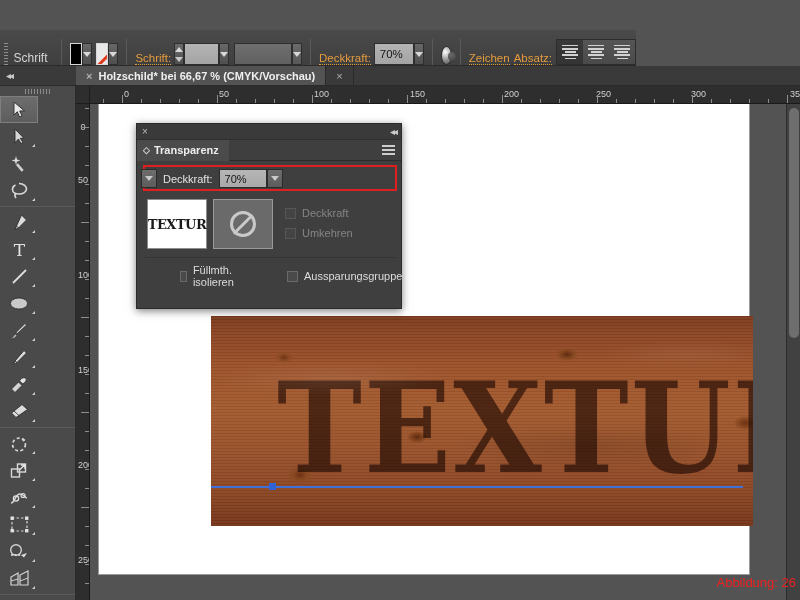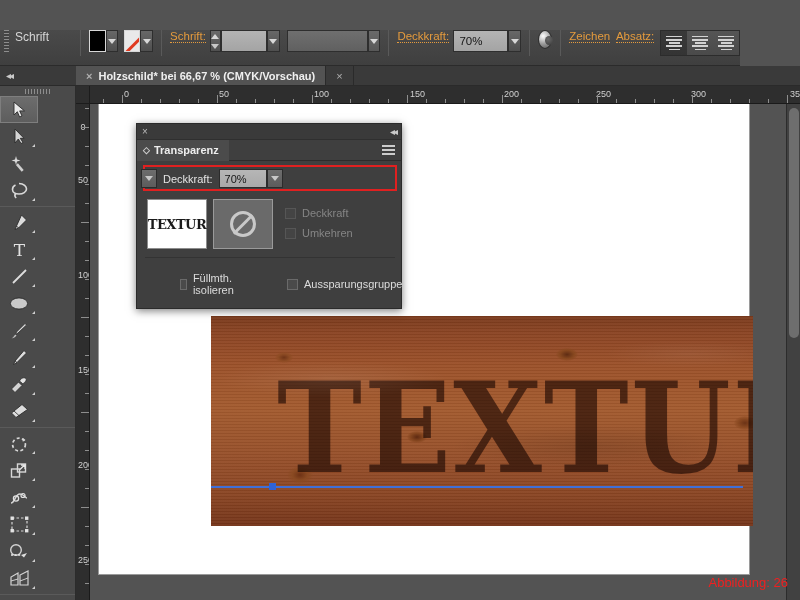--- a/index.html
+++ b/index.html
@@ -38,24 +38,24 @@
   .layout-btn {
     margin-left: 16px; display: flex; align-items: center; gap: 2px;
   }
   .layout-ico { width: 22px; height: 17px; border: 1.5px solid #cfcfcf; position: relative; background:#5a5a5a;}
   .layout-ico::before { content:""; position:absolute; left:8px; top:0; width:1.5px; height:100%; background:#cfcfcf;}
   .layout-ico::after  { content:""; position:absolute; left:8px; top:7px; width:100%; height:1.5px; background:#cfcfcf;}
   .caret-d { width:0;height:0;border-left:4px solid transparent;border-right:4px solid transparent;border-top:5px solid #c8c8c8; }
 
   
   .controlbar {
-    position: absolute; left: 0; top: 30px; width: 740px; height: 36px;
+    position: absolute; left: 0; top: 30px; width: 636px; height: 36px;
     background: linear-gradient(180deg,#4a4a4a,#3f3f3f);
     border-bottom: 1px solid #2b2b2b;
-    display: flex; align-items: flex-start;
+    display: flex; align-items: flex-end;
   }
   .grip { width: 7px; height: 22px; margin: 0 6px 0 4px;
     background: repeating-linear-gradient(180deg,#8d8d8d 0 1px,#434343 1px 3px); }
   .cb-label { color: #d6d6d6; font-size: 12px; }
   .cb-olabel { color: #e59b3d; font-size: 11.5px; border-bottom: 1px dotted #e59b3d; }
   .vsep { width: 1px; height: 26px; background: #323232; border-right: 1px solid #5a5a5a; margin: 0 8px; }
   .swatch-box { width: 22px; height: 22px; border: 1.5px solid #d8d8d8; background: #000; }
   .swatch-none {
     width: 22px; height: 22px; border: 1.5px solid #d8d8d8; background: #e9e9e9; position: relative; overflow:hidden;
   }
@@ -215,23 +215,23 @@
   .mk-col { position:absolute; left:148px; top:75px; width:108px; }
   .mk-btn { width:108px; height:20px; background:linear-gradient(180deg,#6f6f6f,#5d5d5d); border:1px solid #2b2b2b;
             color:#f0f0f0; font-size:11px; display:flex; align-items:center; justify-content:center; }
   .cbrow { display:flex; align-items:center; gap:6px; margin-top:8px; }
   .cbx { width:11px; height:11px; background:#4a4a4a; border:1px solid #6a6a6a; }
   .cbx.dim { border-color:#565656; background:#444; }
   .cb-txt { font-size:11px; color:#dcdcdc; }
   .cb-txt.dim { color:#858585; }
   .tp-divider { position:absolute; left:8px; top:133px; width:250px; height:1px; background:#505050; border-top:1px solid #333; }
   .tp-bottom { position:absolute; left:10px; top:140px; }
-  .tp-bottom .cbrow { margin-top:8px; margin-bottom:9px;padding-left:33px; }
-
-  .caption { position:absolute; right:12px; bottom:10px; color:#ef2020; font-size:13px; }
+  .tp-bottom .cbrow { margin-top:0; margin-bottom:9px;padding-left:33px; }
+
+  .caption { position:absolute; right:4px; bottom:10px; color:#ef2020; font-size:13px; }
 </style>
 </head>
 <body>
 
 <div id="app">
 
 
   <div class="controlbar">
     <div class="grip"></div>
     <div class="cb-label" style="width:80px">Schrift</div>

